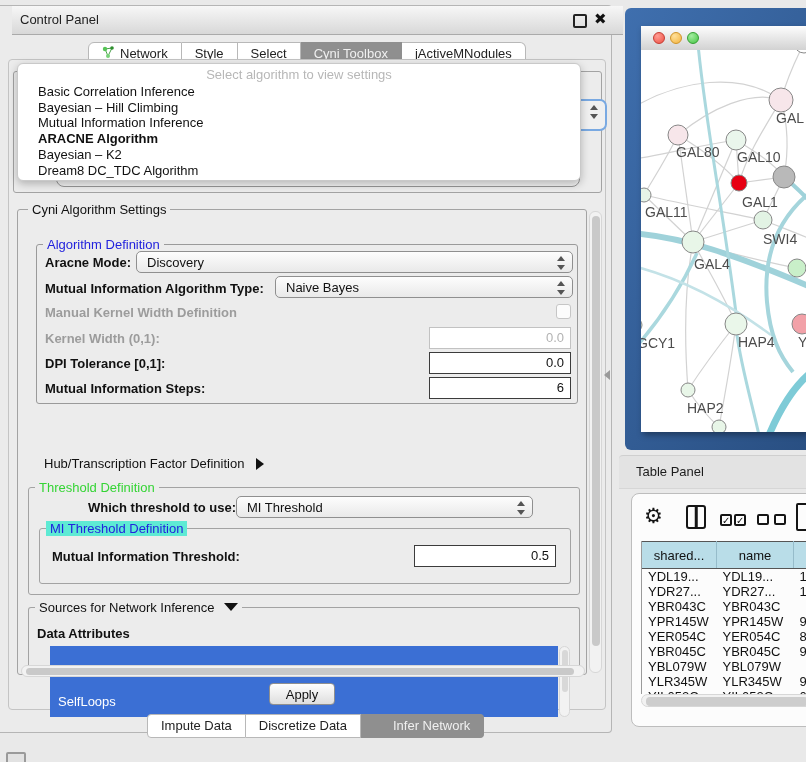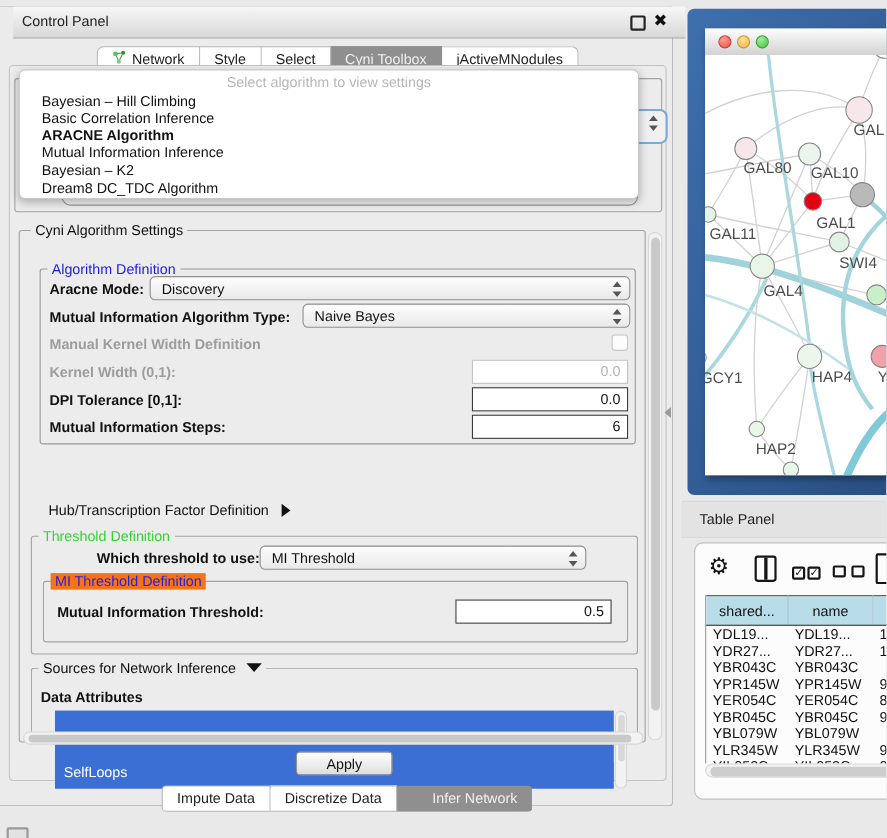--- a/index.html
+++ b/index.html
@@ -56,21 +56,21 @@
   #dd-prompt{width:100%;text-align:center;margin-top:3px;color:#b7b7b7;}
   #dd-list{margin:2px 0 0 0;padding:0 0 0 20px;list-style:none;}
   #dd-list li{line-height:15.7px;white-space:nowrap;color:#111;}
   
   #attr-list{margin:0;padding:0;list-style:none;}
   #attr-list li{background:#3b6fd4;color:#fff;line-height:17px;padding-left:8px;white-space:nowrap;margin-top:47px;}
   
   .sb-track{background:#f2f2f2;border:1px solid #d7d7d7;border-radius:6px;box-sizing:border-box;}
   .sb-thumb{background:#c9c9c9;border-radius:4px;}
   
-  #apply-btn{left:268px;top:676px;width:88px;height:22px;background:linear-gradient(#fefefe,#dedede);
+  #apply-btn{left:268px;top:676px;width:66px;height:22px;background:linear-gradient(#fefefe,#dedede);
     border:1px solid #8f8f8f;border-radius:4px;text-align:center;padding-top:3px;box-sizing:border-box;}
   
   #splitter-arrow{left:604px;top:370px;width:0;height:0;border-top:5px solid transparent;
     border-bottom:5px solid transparent;border-right:6px solid #9a9a9a;}
   
   #net-frame{left:625px;top:8px;width:181px;height:442px;
     background:linear-gradient(120deg,#3f6fae,#294f82);border-radius:6px 0 0 6px;}
   #net-window{left:641px;top:26px;width:165px;height:406px;background:#fff;
     box-shadow:2px 3px 6px rgba(0,0,0,.35);}
   #net-titlebar{left:0;top:0;width:100%;height:24px;
@@ -144,24 +144,24 @@
 
       <div class="abs" style="left:548px;top:39px;width:50px;height:32px;border:2px solid #79a9e2;border-radius:7px;background:#f0f0f0;box-sizing:border-box;z-index:2;">
         <span class="spin"></span>
       </div>
 
       <div class="abs" style="left:47px;top:95px;width:524px;height:32px;border:1px solid #979797;border-radius:8px;background:#f3f3f3;box-sizing:border-box;z-index:2;"></div>
 
       <div id="algo-dropdown" class="abs" style="left:8px;top:3px;">
         <div id="dd-prompt">Select algorithm to view settings</div>
         <ul id="dd-list">
+            <li>Basic Correlation Inference</li>
             <li>Bayesian – Hill Climbing</li>
-            <li>Basic Correlation Inference</li>
+            <li>Mutual Information Inference</li>
             <li style="font-weight: bold;">ARACNE Algorithm</li>
-            <li>Mutual Information Inference</li>
             <li>Bayesian – K2</li>
             <li>Dream8 DC_TDC Algorithm</li>
           </ul>
       </div>
 
       <div class="abs grp" style="left:8px;top:149px;width:570px;height:466px;">
         <span class="grp-title" style="left:10px;">Cyni Algorithm Settings</span>
 
         <div class="abs grp" style="left:18px;top:34px;width:542px;height:160px;border-color:#9a9a9a;">
           <span class="grp-title t-blue" style="left:6px;">Algorithm Definition</span>
@@ -199,21 +199,21 @@
         <div class="abs grp" style="left:10px;top:277px;width:552px;height:108px;">
           <span class="grp-title t-green" style="left:6px;">Threshold Definition</span>
 
           <span class="abs flabel" style="left:59px;top:12px;">Which threshold to use:</span>
           <div class="abs combo" style="left:207px;top:8px;width:297px;">
             <span class="ctext">MI Threshold</span>
             <span class="spin"></span>
           </div>
 
           <div class="abs grp" style="left:10px;top:40px;width:532px;height:56px;">
-            <span class="grp-title t-blue" style="left:6px;background:#f97316;">MI Threshold Definition</span>
+            <span class="grp-title t-blue" style="left:6px;background:#5eead4;">MI Threshold Definition</span>
             <span class="abs flabel" style="left:12px;top:20px;">Mutual Information Threshold:</span>
             <div class="abs tfield" style="left:374px;top:16px;width:142px;">0.5</div>
           </div>
         </div>
 
         <div class="abs grp" style="left:10px;top:397px;width:552px;height:62px;border-bottom:none;">
           <span class="grp-title" style="left:6px;">
             <span>Sources for Network Inference</span>
             <span style="display:inline-block;margin-left:6px;width:0;height:0;border-left:7px solid transparent;border-right:7px solid transparent;border-top:8px solid #111;vertical-align:1px;"></span>
           </span>

